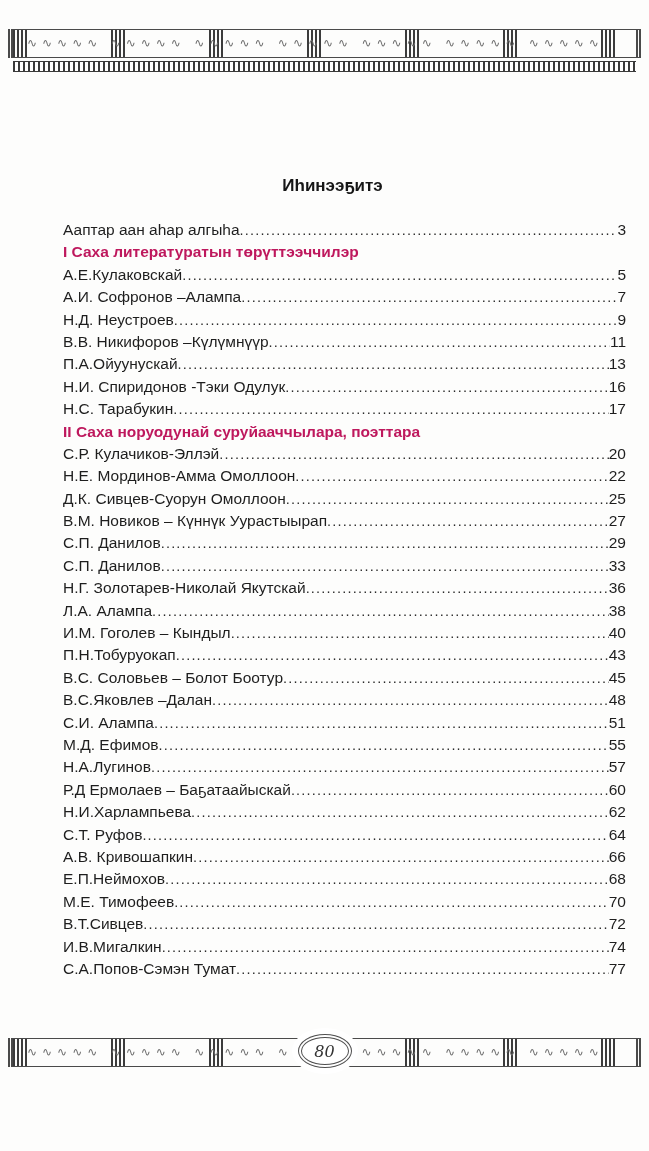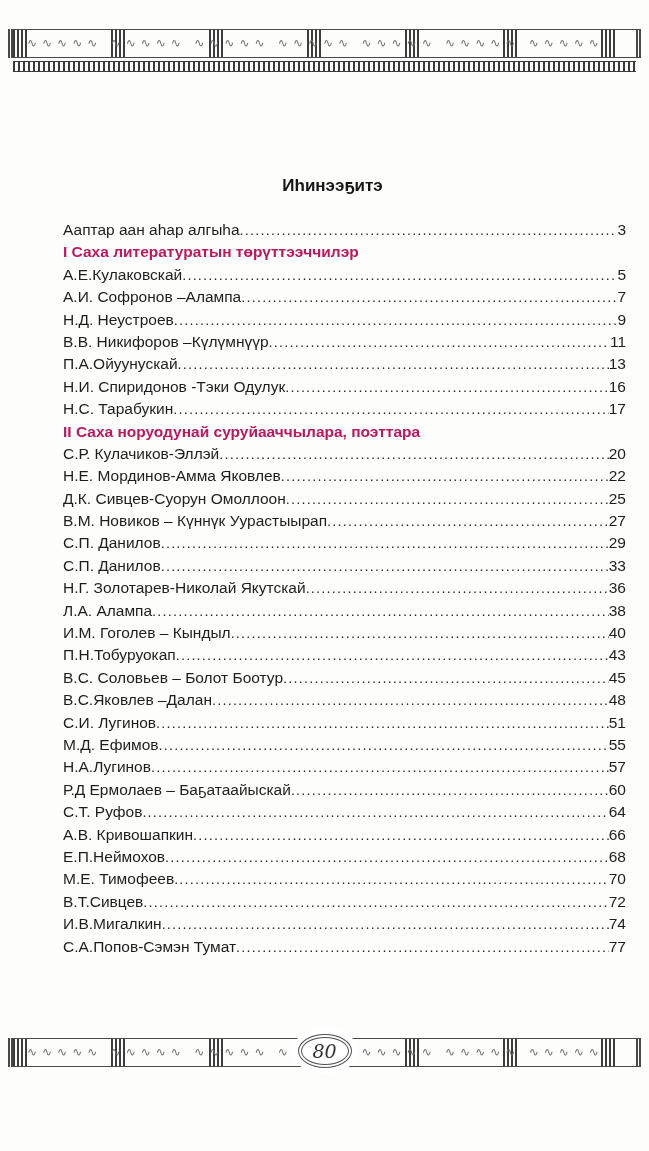--- a/index.html
+++ b/index.html
@@ -135,21 +135,21 @@
     border: 1px solid #4f4f4f;
     border-radius: 50%;
     box-sizing: border-box;
     display: flex;
     align-items: center;
     justify-content: center;
   }
   .page-num {
     font-family: "DejaVu Serif", serif;
     font-style: italic;
-    font-size: 19px;
+    font-size: 16px;
     color: #333333;
   }
 </style>
 </head>
 <body>
 
 <div class="page">
 
   <div class="ornament-band band-top"></div>
   <div class="stripe-band"></div>
@@ -198,21 +198,21 @@
         <span class="dots"></span>
         <span class="pg">17</span>
       </div>
       <div class="toc-section">II Саха норуодунай суруйааччылара, поэттара</div>
       <div class="toc-row">
         <span class="lbl">С.Р. Кулачиков-Эллэй</span>
         <span class="dots"></span>
         <span class="pg">20</span>
       </div>
       <div class="toc-row">
-        <span class="lbl">Н.Е. Мординов-Амма Яковлев</span>
+        <span class="lbl">Н.Е. Мординов-Амма Омоллоон</span>
         <span class="dots"></span>
         <span class="pg">22</span>
       </div>
       <div class="toc-row">
         <span class="lbl">Д.К. Сивцев-Суорун Омоллоон</span>
         <span class="dots"></span>
         <span class="pg">25</span>
       </div>
       <div class="toc-row">
         <span class="lbl">В.М. Новиков – Күннүк Уурастыырап</span>
@@ -253,38 +253,43 @@
         <span class="lbl">В.С. Соловьев – Болот Боотур</span>
         <span class="dots"></span>
         <span class="pg">45</span>
       </div>
       <div class="toc-row">
         <span class="lbl">В.С.Яковлев –Далан</span>
         <span class="dots"></span>
         <span class="pg">48</span>
       </div>
       <div class="toc-row">
-        <span class="lbl">С.И. Лугинов</span>
+        <span class="lbl">С.И. Алампа</span>
         <span class="dots"></span>
         <span class="pg">51</span>
       </div>
       <div class="toc-row">
         <span class="lbl">М.Д. Ефимов</span>
         <span class="dots"></span>
         <span class="pg">55</span>
       </div>
       <div class="toc-row">
         <span class="lbl">Н.А.Лугинов</span>
         <span class="dots"></span>
         <span class="pg">57</span>
       </div>
       <div class="toc-row">
         <span class="lbl">Р.Д Ермолаев – Баҕатаайыскай</span>
         <span class="dots"></span>
         <span class="pg">60</span>
+      </div>
+      <div class="toc-row">
+        <span class="lbl">Н.И.Харлампьева</span>
+        <span class="dots"></span>
+        <span class="pg">62</span>
       </div>
       <div class="toc-row">
         <span class="lbl">С.Т. Руфов</span>
         <span class="dots"></span>
         <span class="pg">64</span>
       </div>
       <div class="toc-row">
         <span class="lbl">А.В. Кривошапкин</span>
         <span class="dots"></span>
         <span class="pg">66</span>

